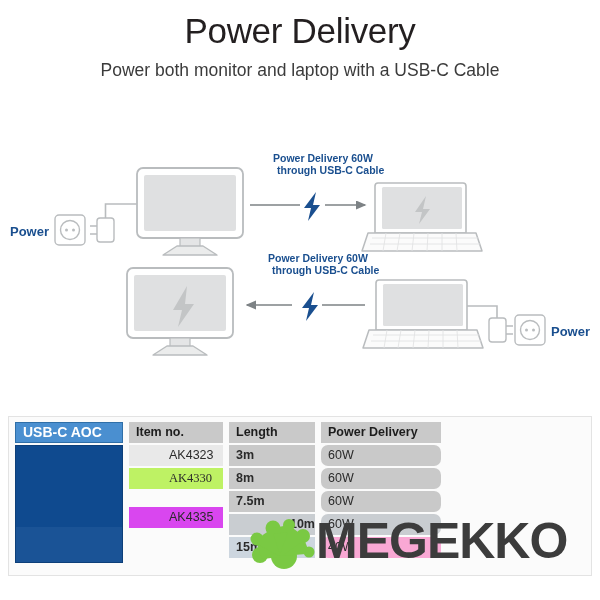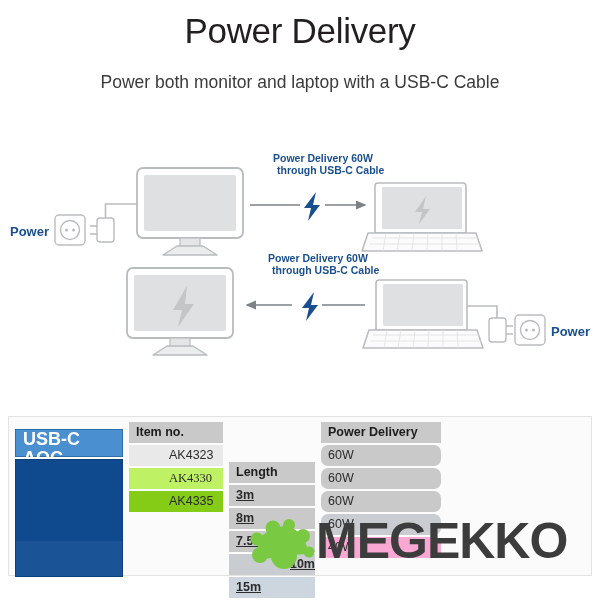--- a/index.html
+++ b/index.html
@@ -35,21 +35,21 @@
     color: #231f20;
     letter-spacing: -0.3px;
     line-height: 42px;
     margin: 0;
   }
   .subtitle {
     font-size: 17.5px;
     font-weight: 400;
     color: #3b3b3b;
     line-height: 24px;
-    margin: 18px 0 0 0;
+    margin: 6px 0 0 0;
   }
 
   
   .diagram {
     position: absolute;
     top: 140px;
     left: 0;
     width: 600px;
     height: 240px;
   }
@@ -70,30 +70,29 @@
   .tbl {
     display: flex;
     gap: 6px;
     align-items: flex-start;
   }
   .col-img {
     width: 108px;
     flex: 0 0 108px;
   }
   .img-head {
-    height: 28px;
+    height: 21px;
     background: #4a8fd0;
     border: 1px solid #2f6fa8;
     box-sizing: border-box;
     color: #ffffff;
-    font-size: 18px;
+    font-size: 14px;
     font-weight: bold;
     line-height: 19px;
     padding-left: 7px;
-    margin-top: 7px;
   }
   .img-body {
     margin-top: 2px;
     height: 118px;
     background: #0f4a8f;
     border: 1px solid #0d3f79;
     box-sizing: border-box;
     position: relative;
     overflow: hidden;
   }
@@ -105,41 +104,41 @@
     background: #1a5396;
   }
 
   .col-data {
     display: flex;
     gap: 6px;
     flex: 1 1 auto;
   }
   .dcol { display: flex; flex-direction: column; gap: 2px; }
   .dcol.c-item   { width: 94px; flex: 0 0 94px; }
-  .dcol.c-length { width: 86px; flex: 0 0 86px; margin-top: 40px; }
+  .dcol.c-length { width: 86px; flex: 0 0 86px; }
   .dcol.c-power  { width: 120px; flex: 0 0 120px; }
 
   .cell {
     height: 21px;
     line-height: 21px;
     font-size: 12.5px;
     color: #2b2b2b;
     padding-left: 7px;
     box-sizing: border-box;
     white-space: nowrap;
     overflow: hidden;
   }
   .cell.head { font-weight: bold; background: #c9c9c9; color: #1d1d1d; }
   .c-item .cell.head { background: #c9c9c9; }
 
   .c-item .cell.body   { background: #e9e9e9; padding-left: 40px; }
-  .c-length .cell.body { background: #c9c9c9; font-weight: bold; text-decoration: underline; }
+  .c-length .cell.body { background: #c9c9c9; font-weight: bold; }
   .c-power .cell.body  { background: #c9c9c9; border-radius: 7px; }
 
-  .c-item .cell.body.alt   { background: #84cc16; }
+  .c-item .cell.body.alt   { background: #d946ef; margin-top: 16px; }
   .c-length .cell.body.alt { background: #cdd6df; }
   .c-power .cell.body.alt  { background: #f9a8d4; }
 
   .c-item .cell.body.alt2   { background: #bef264; font-family: Liberation Serif, serif; }
   .c-length .cell.body.alt2 { background: #c9cdd1; text-align: right; }
   .c-power .cell.body.alt2  { background: #c9cdd1; }
 
   
   .watermark {
     position: absolute;

